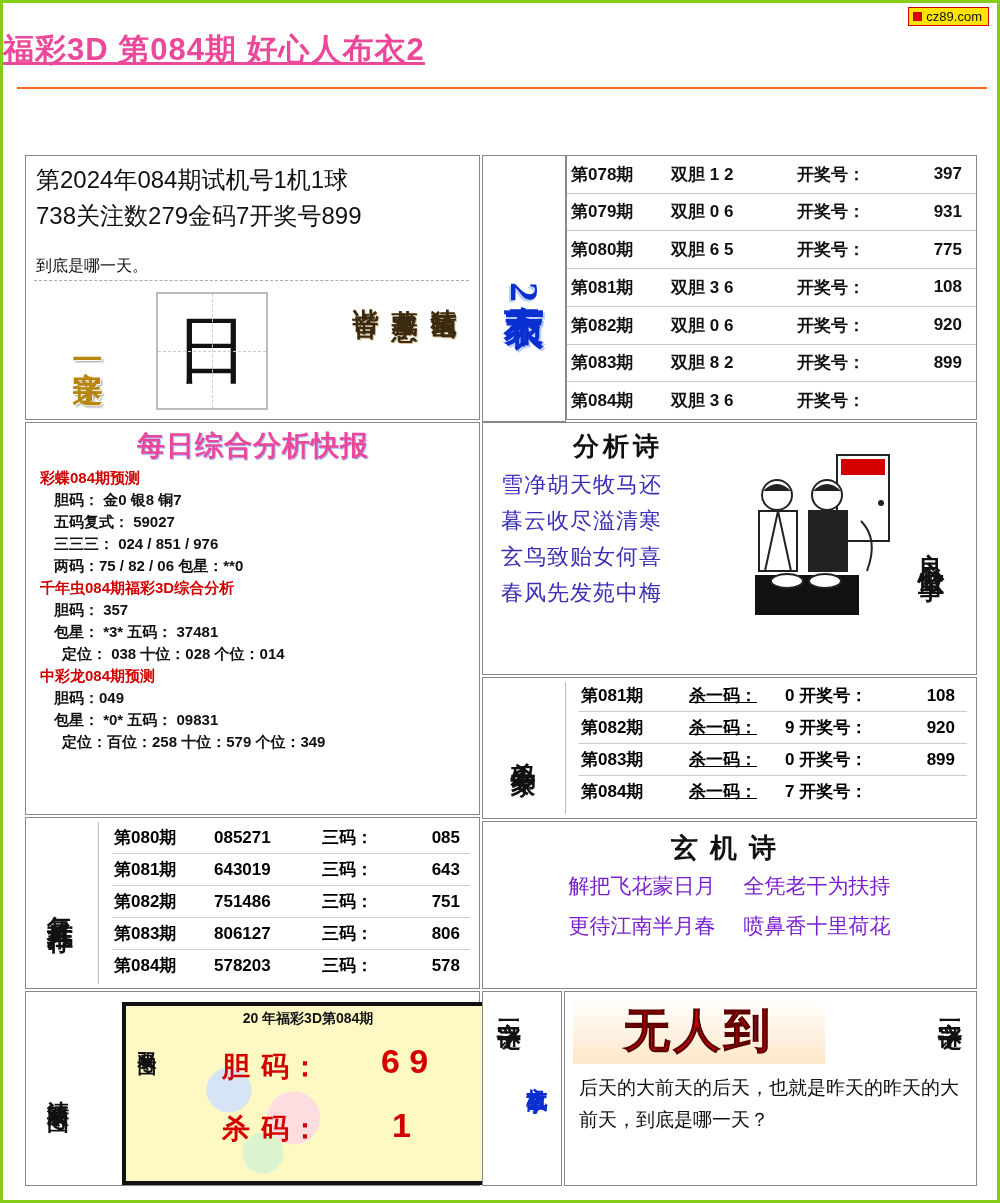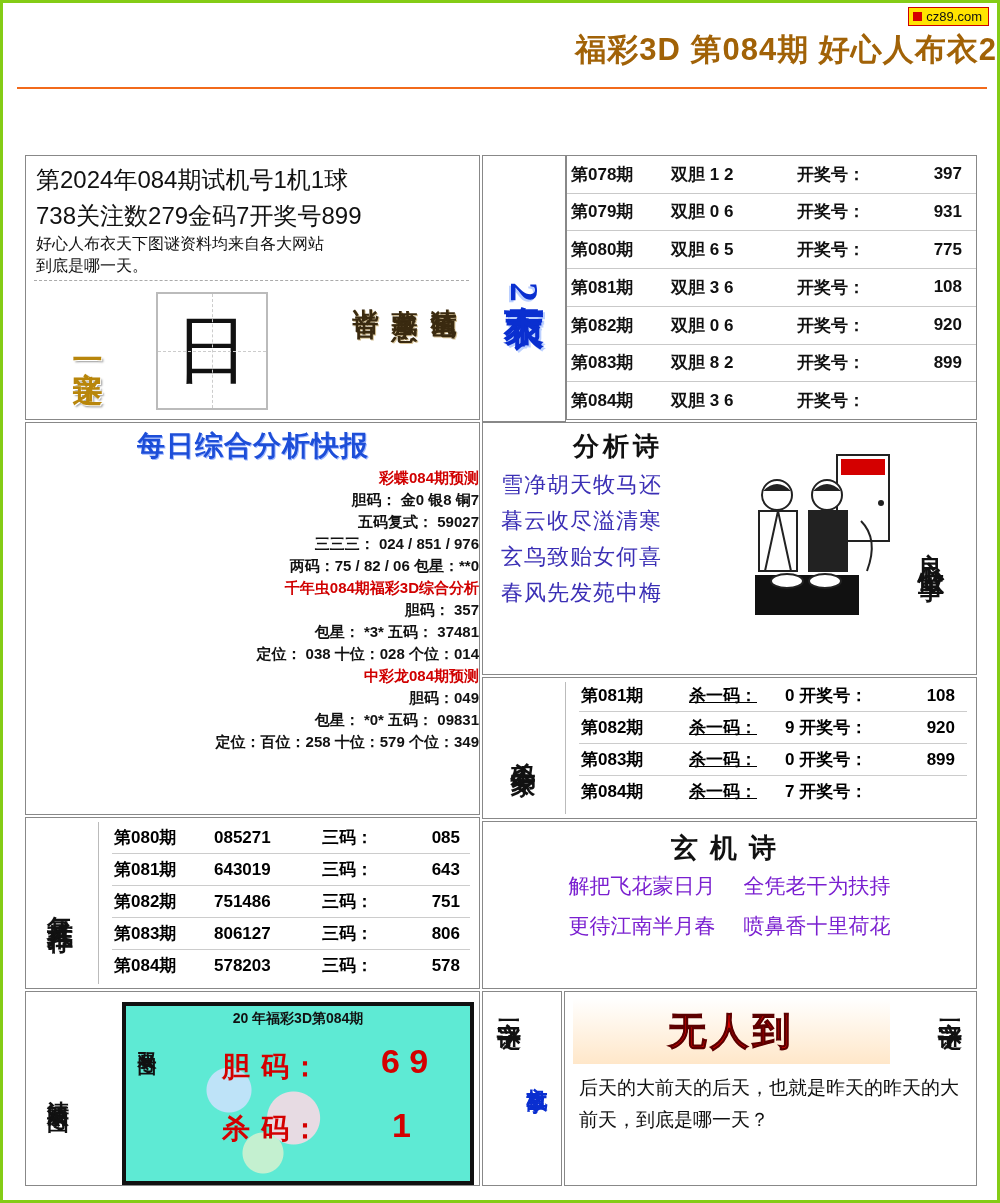--- a/index.html
+++ b/index.html
@@ -20,23 +20,24 @@
     position:absolute;right:8px;top:4px;
     background:#ffe400;
     border:1px solid #cc0000;
     padding:1px 6px 1px 4px;
     font-size:13px;color:#111;
     display:flex;align-items:center;gap:4px;
   }
   .topbar .sq{width:9px;height:9px;background:#d40000;display:inline-block;}
   .title{
     position:absolute;left:0;top:26px;width:100%;
-    text-align:right;
-    font-size:31px;font-weight:bold;color:#a16207;
+    text-align:left;
+    font-size:31px;font-weight:bold;color:#ec4899;
     letter-spacing:1px;
+    text-decoration:underline;
   }
   .hr{
     position:absolute;left:14px;top:84px;width:970px;height:2px;background:#f26a1b;
   }
 
   
   .banner{
     position:absolute;left:22px;top:100px;width:952px;height:48px;
     text-align:center;
     background:linear-gradient(#fff,#ffe9d0);
@@ -101,27 +102,27 @@
   .rt td.p{width:92px;font-weight:bold;color:#111;}
   .rt td.d{width:118px;font-weight:bold;color:#111;}
   .rt td.k{color:#111;font-weight:bold;}
   .rt td.n{text-align:right;font-weight:bold;color:#111;padding-right:14px;}
   .rt tr:last-child td{border-bottom:none;}
 
   
   .lm{left:22px;top:419px;width:455px;height:393px;}
   .lm .hdr{
     position:absolute;left:4px;top:4px;width:446px;height:38px;
-    text-align:center;font-size:28px;font-weight:bold;color:#1d4ed8;
+    text-align:center;font-size:28px;font-weight:bold;color:#ec4899;
     text-shadow:1px 1px 0 #9fb8ff;letter-spacing:1px;line-height:38px;
   }
   .lm .sub{font-size:15px;font-weight:bold;color:#d00000;margin:2px 0 2px 14px;}
   .lm .row{font-size:15px;color:#111;margin:3px 0 3px 28px;font-weight:bold;}
   .lm .rowtight{font-size:15px;color:#111;margin:3px 0 3px 36px;font-weight:bold;}
-  .lm .body{position:absolute;left:0;top:44px;width:100%;text-align:right;}
+  .lm .body{position:absolute;left:0;top:44px;width:100%;}
 
   
   .lf{left:22px;top:814px;width:455px;height:172px;}
   .lf .vlabel{
     position:absolute;left:6px;top:12px;width:56px;height:146px;
     writing-mode:vertical-rl;font-size:26px;font-weight:bold;color:#111;
     display:flex;align-items:center;justify-content:center;letter-spacing:4px;
     font-family:"Liberation Serif",serif;
   }
   .lf .vline{position:absolute;left:72px;top:4px;bottom:4px;border-left:1px solid #bbb;}
@@ -136,21 +137,21 @@
   
   .bl{left:22px;top:988px;width:455px;height:195px;}
   .bl .vlabel{
     position:absolute;left:6px;top:18px;width:52px;height:160px;
     writing-mode:vertical-rl;font-size:22px;font-weight:bold;color:#111;
     display:flex;align-items:center;justify-content:center;letter-spacing:3px;
     font-family:"Liberation Serif",serif;
   }
   .bl .pic{
     position:absolute;left:96px;top:10px;width:344px;height:175px;
-    border:4px solid #111;background:#5eead4;overflow:hidden;
+    border:4px solid #111;background:#fef9c3;overflow:hidden;padding-left:20px;
   }
   .bl .pic .cap{position:absolute;left:0;top:4px;width:100%;text-align:center;font-size:14px;font-weight:bold;color:#111;}
   .bl .pic .side{
     position:absolute;left:8px;top:30px;writing-mode:vertical-rl;
     font-size:19px;font-weight:bold;color:#111;letter-spacing:3px;
   }
   .bl .pic .art{
     position:absolute;left:52px;top:28px;width:170px;height:140px;
     background:
       radial-gradient(circle at 30% 40%, #cfe2ff 0 22px, transparent 23px),
@@ -209,23 +210,23 @@
     font-family:"Liberation Serif",serif;}
   .rx .l span{display:inline-block;}
   .rx .l span+span{margin-left:28px;}
 
   
   .br1{left:479px;top:988px;width:80px;height:195px;}
   .br1 .v1{position:absolute;left:10px;top:8px;writing-mode:vertical-rl;font-size:24px;font-weight:bold;color:#111;letter-spacing:3px;font-family:"Liberation Serif",serif;}
   .br1 .v2{position:absolute;left:40px;top:78px;writing-mode:vertical-rl;font-size:21px;font-weight:bold;color:#0a2fd0;letter-spacing:2px;font-family:"Liberation Serif",serif;}
 
   .br2{left:561px;top:988px;width:413px;height:195px;}
-  .br2 .wr{position:absolute;left:8px;top:6px;width:317px;height:66px;
+  .br2 .wr{position:absolute;left:8px;top:6px;width:252px;height:66px;
     display:flex;align-items:center;justify-content:center;
-    font-size:38px;font-weight:bold;color:#d40000;
+    font-size:46px;font-weight:bold;color:#d40000;
     -webkit-text-stroke:1px #5c0000;letter-spacing:4px;
     background:linear-gradient(#fff,#ffe7c9);}
   .br2 .v3{position:absolute;right:10px;top:8px;writing-mode:vertical-rl;font-size:24px;font-weight:bold;color:#111;letter-spacing:3px;font-family:"Liberation Serif",serif;}
   .br2 .txt{position:absolute;left:14px;top:80px;width:384px;font-size:19px;color:#111;line-height:32px;font-family:"Liberation Serif",serif;}
 </style>
 </head>
 <body>
 
 <div class="page">
 
@@ -234,21 +235,20 @@
     <span>cz89.com</span>
   </div>
 
   <div class="title">福彩3D 第084期 好心人布衣2</div>
   <div class="hr"></div>
 
 
   <div class="box lb1">
     <div class="l1">第2024年084期试机号1机1球</div>
     <div class="l2">738关注数279金码7开奖号899</div>
-    <div class="l3">好心人布衣天下图谜资料均来自各大网站</div>
     <div class="l4">到底是哪一天。</div>
     <div class="sep"></div>
     <div class="riddle">一字迷</div>
     <div class="gridchar">日</div>
     <div class="calli">
       <span>猜笔画</span>
       <span>藏字意</span>
       <span>谐音</span>
     </div>
   </div>

